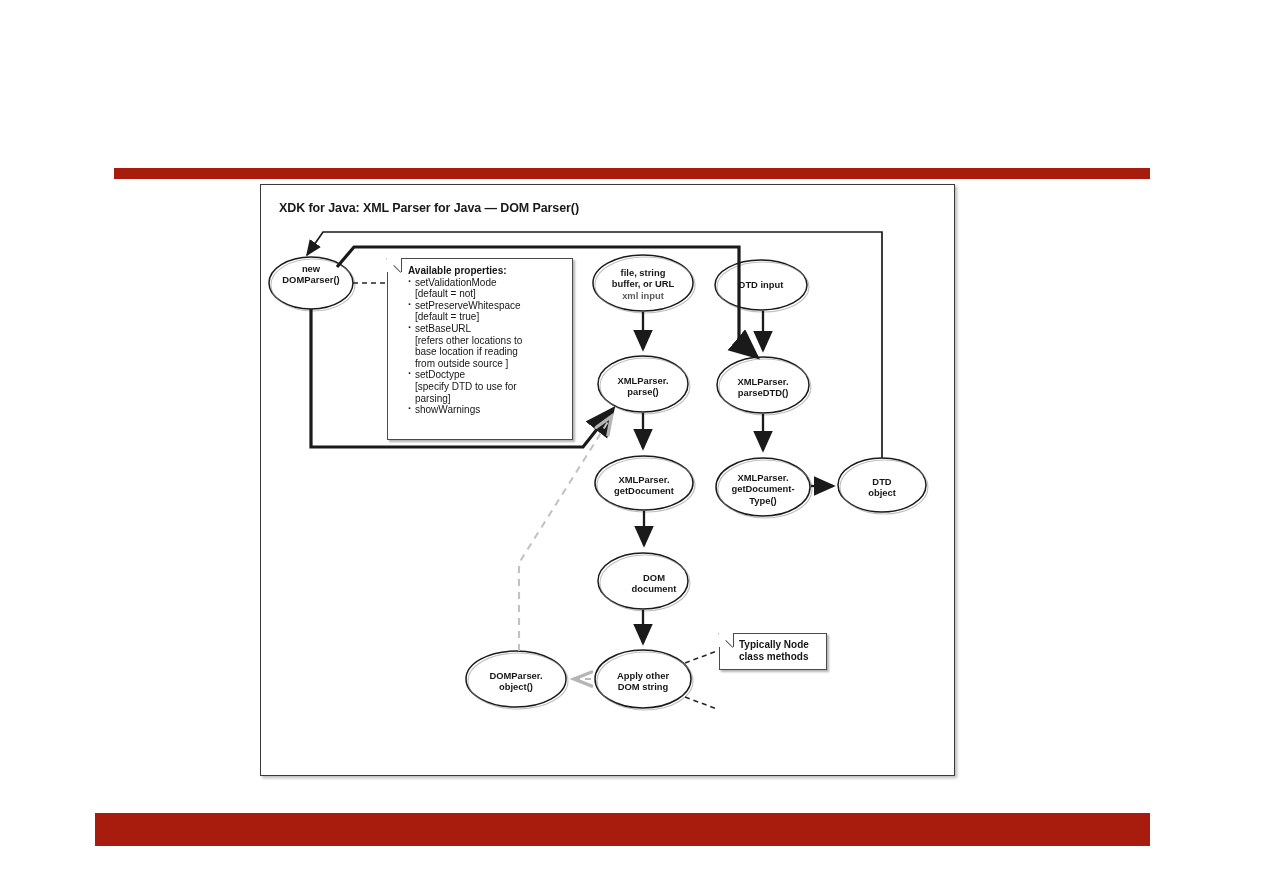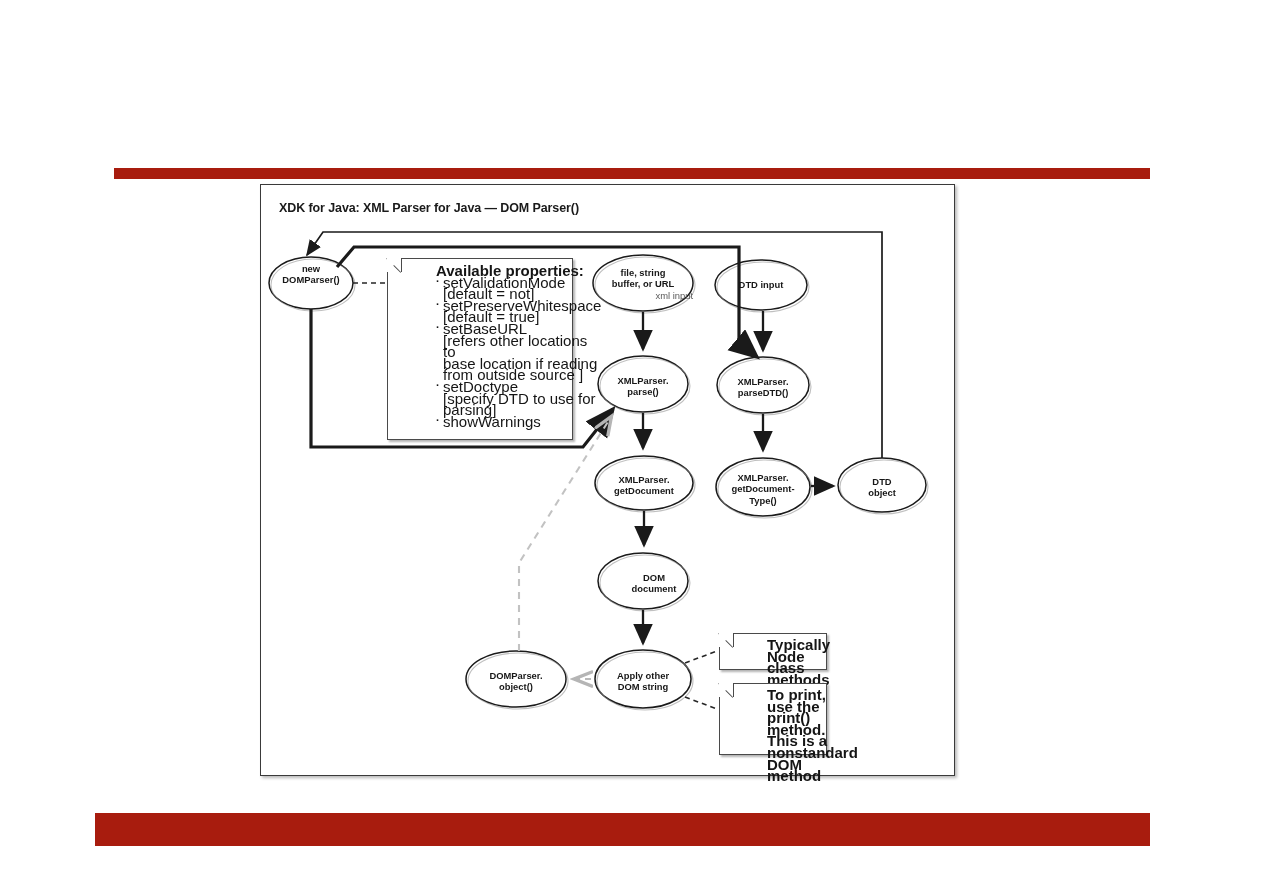--- a/index.html
+++ b/index.html
@@ -21,42 +21,41 @@
   #diagram-title{
     position:absolute;left:18px;top:16px;
     font-size:12.5px;font-weight:bold;color:#1a1a1a;
     letter-spacing:-0.1px;white-space:nowrap;
   }
   svg#canvas{position:absolute;left:0;top:0;width:695px;height:592px;overflow:visible;}
   .node-label{
     position:absolute;text-align:center;font-size:9.4px;font-weight:bold;
     color:#171717;line-height:11.4px;pointer-events:none;
   }
-  .node-label .sub{font-weight:normal;color:#5a5a5a;text-align:right;}
+  .node-label .sub{font-weight:bold;color:#5a5a5a;}
   .note-box{
     position:absolute;background:#ffffff;border:1.3px solid #4a4a4a;
     box-shadow:2px 2px 2px rgba(0,0,0,0.30);box-sizing:border-box;
   }
   .note-fold{
     position:absolute;left:-1px;top:-1px;width:14px;height:14px;
     background:#ffffff;border-right:1.2px solid #4a4a4a;
     border-bottom:0;
   }
   .note-fold:after{
     content:"";position:absolute;left:0;top:0;width:0;height:0;
     border-left:14px solid #ffffff;border-bottom:14px solid transparent;
   }
   .note-fold:before{
     content:"";position:absolute;left:0px;top:0px;width:19.8px;height:1.2px;
     background:#4a4a4a;transform-origin:0 0;transform:rotate(45deg);
   }
   .note-text{
-    position:absolute;font-size:15px;font-weight:bold;color:#151515;
+    position:absolute;font-size:10px;font-weight:bold;color:#151515;
     line-height:11.6px;
-    margin-left:28px;
   }
   .props-title{font-weight:bold;}
   .props-list{margin:0;padding:0;list-style:none;}
   .props-list li{position:relative;padding-left:7px;font-weight:normal;}
   .props-list li:before{
     content:"\00B7";position:absolute;left:0px;top:-1px;font-weight:bold;font-size:11px;
   }
   .props-list li .bracket{display:block;padding-left:0px;}
 </style>
 </head>
@@ -240,25 +239,15 @@
     </div>
 
     <div class="note-box" style="left:458px;top:448px;width:108px;height:37px;">
       <div class="note-fold"></div>
       <div class="note-text" style="left:19px;top:5px;width:86px;">
         <div>Typically Node</div>
         <div>class methods</div>
       </div>
     </div>
 
-    <div class="note-box" style="left:458px;top:498px;width:108px;height:72px;">
-      <div class="note-fold"></div>
-      <div class="note-text" style="left:19px;top:5px;width:88px;">
-        <div>To print, use the</div>
-        <div>print() method.</div>
-        <div>This is a</div>
-        <div>nonstandard</div>
-        <div>DOM method</div>
-      </div>
-    </div>
 
   </div>
 </div>
 
 </body></html>

